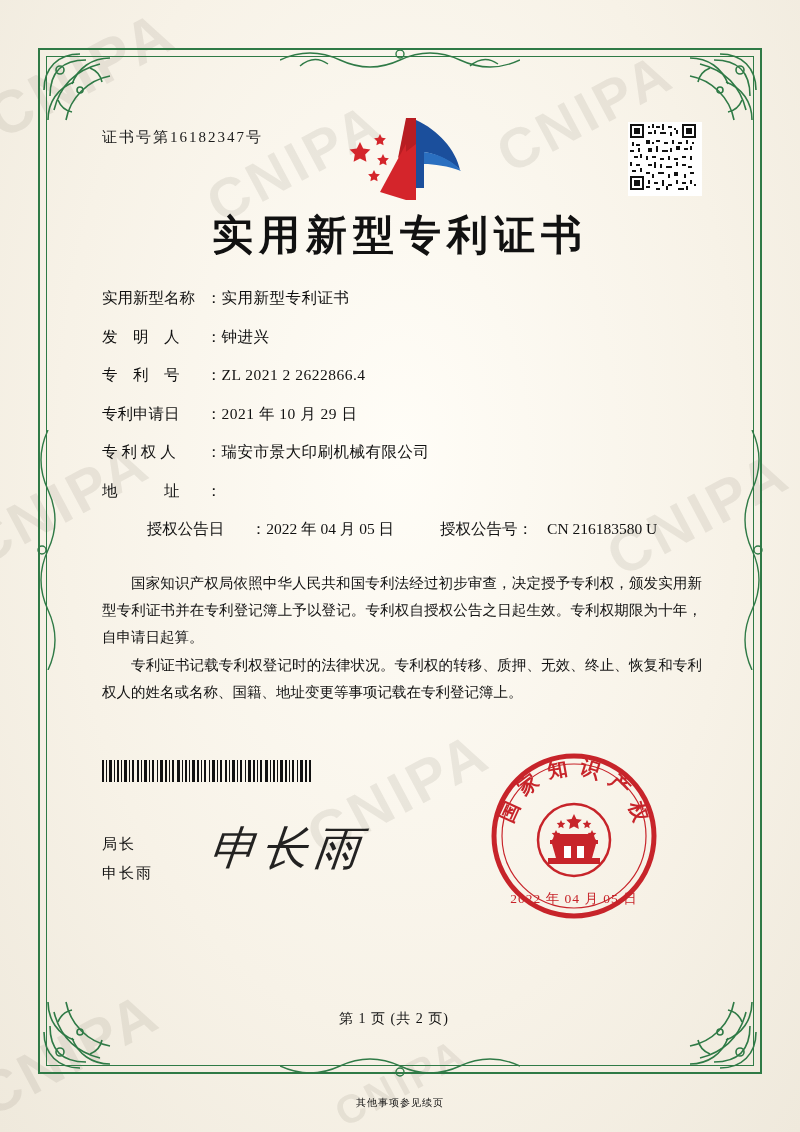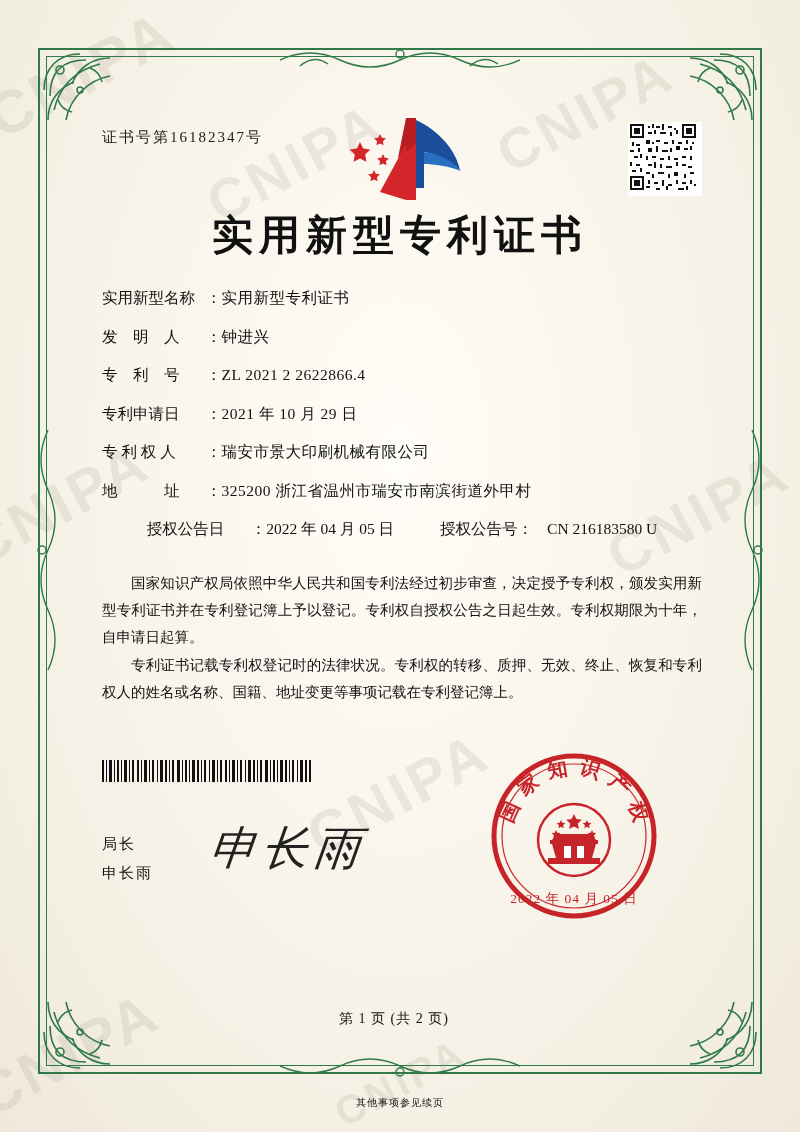--- a/index.html
+++ b/index.html
@@ -411,21 +411,20 @@
 
       <div class="field">
         <div class="f-label">专 利 权 人</div>
         <div class="f-colon">：</div>
         <div class="f-value">瑞安市景大印刷机械有限公司</div>
       </div>
 
       <div class="field">
         <div class="f-label">地　　　址</div>
         <div class="f-colon">：</div>
-        <div class="f-value">325200 浙江省温州市瑞安市南滨街道外甲村</div>
       </div>
 
       <div class="field double">
         <div class="f-label">授权公告日</div>
         <div class="f-colon">：</div>
         <div>2022 年 04 月 05 日</div>
         <div class="f-second-label">授权公告号：</div>
         <div class="f-second-value">CN 216183580 U</div>
       </div>
 

